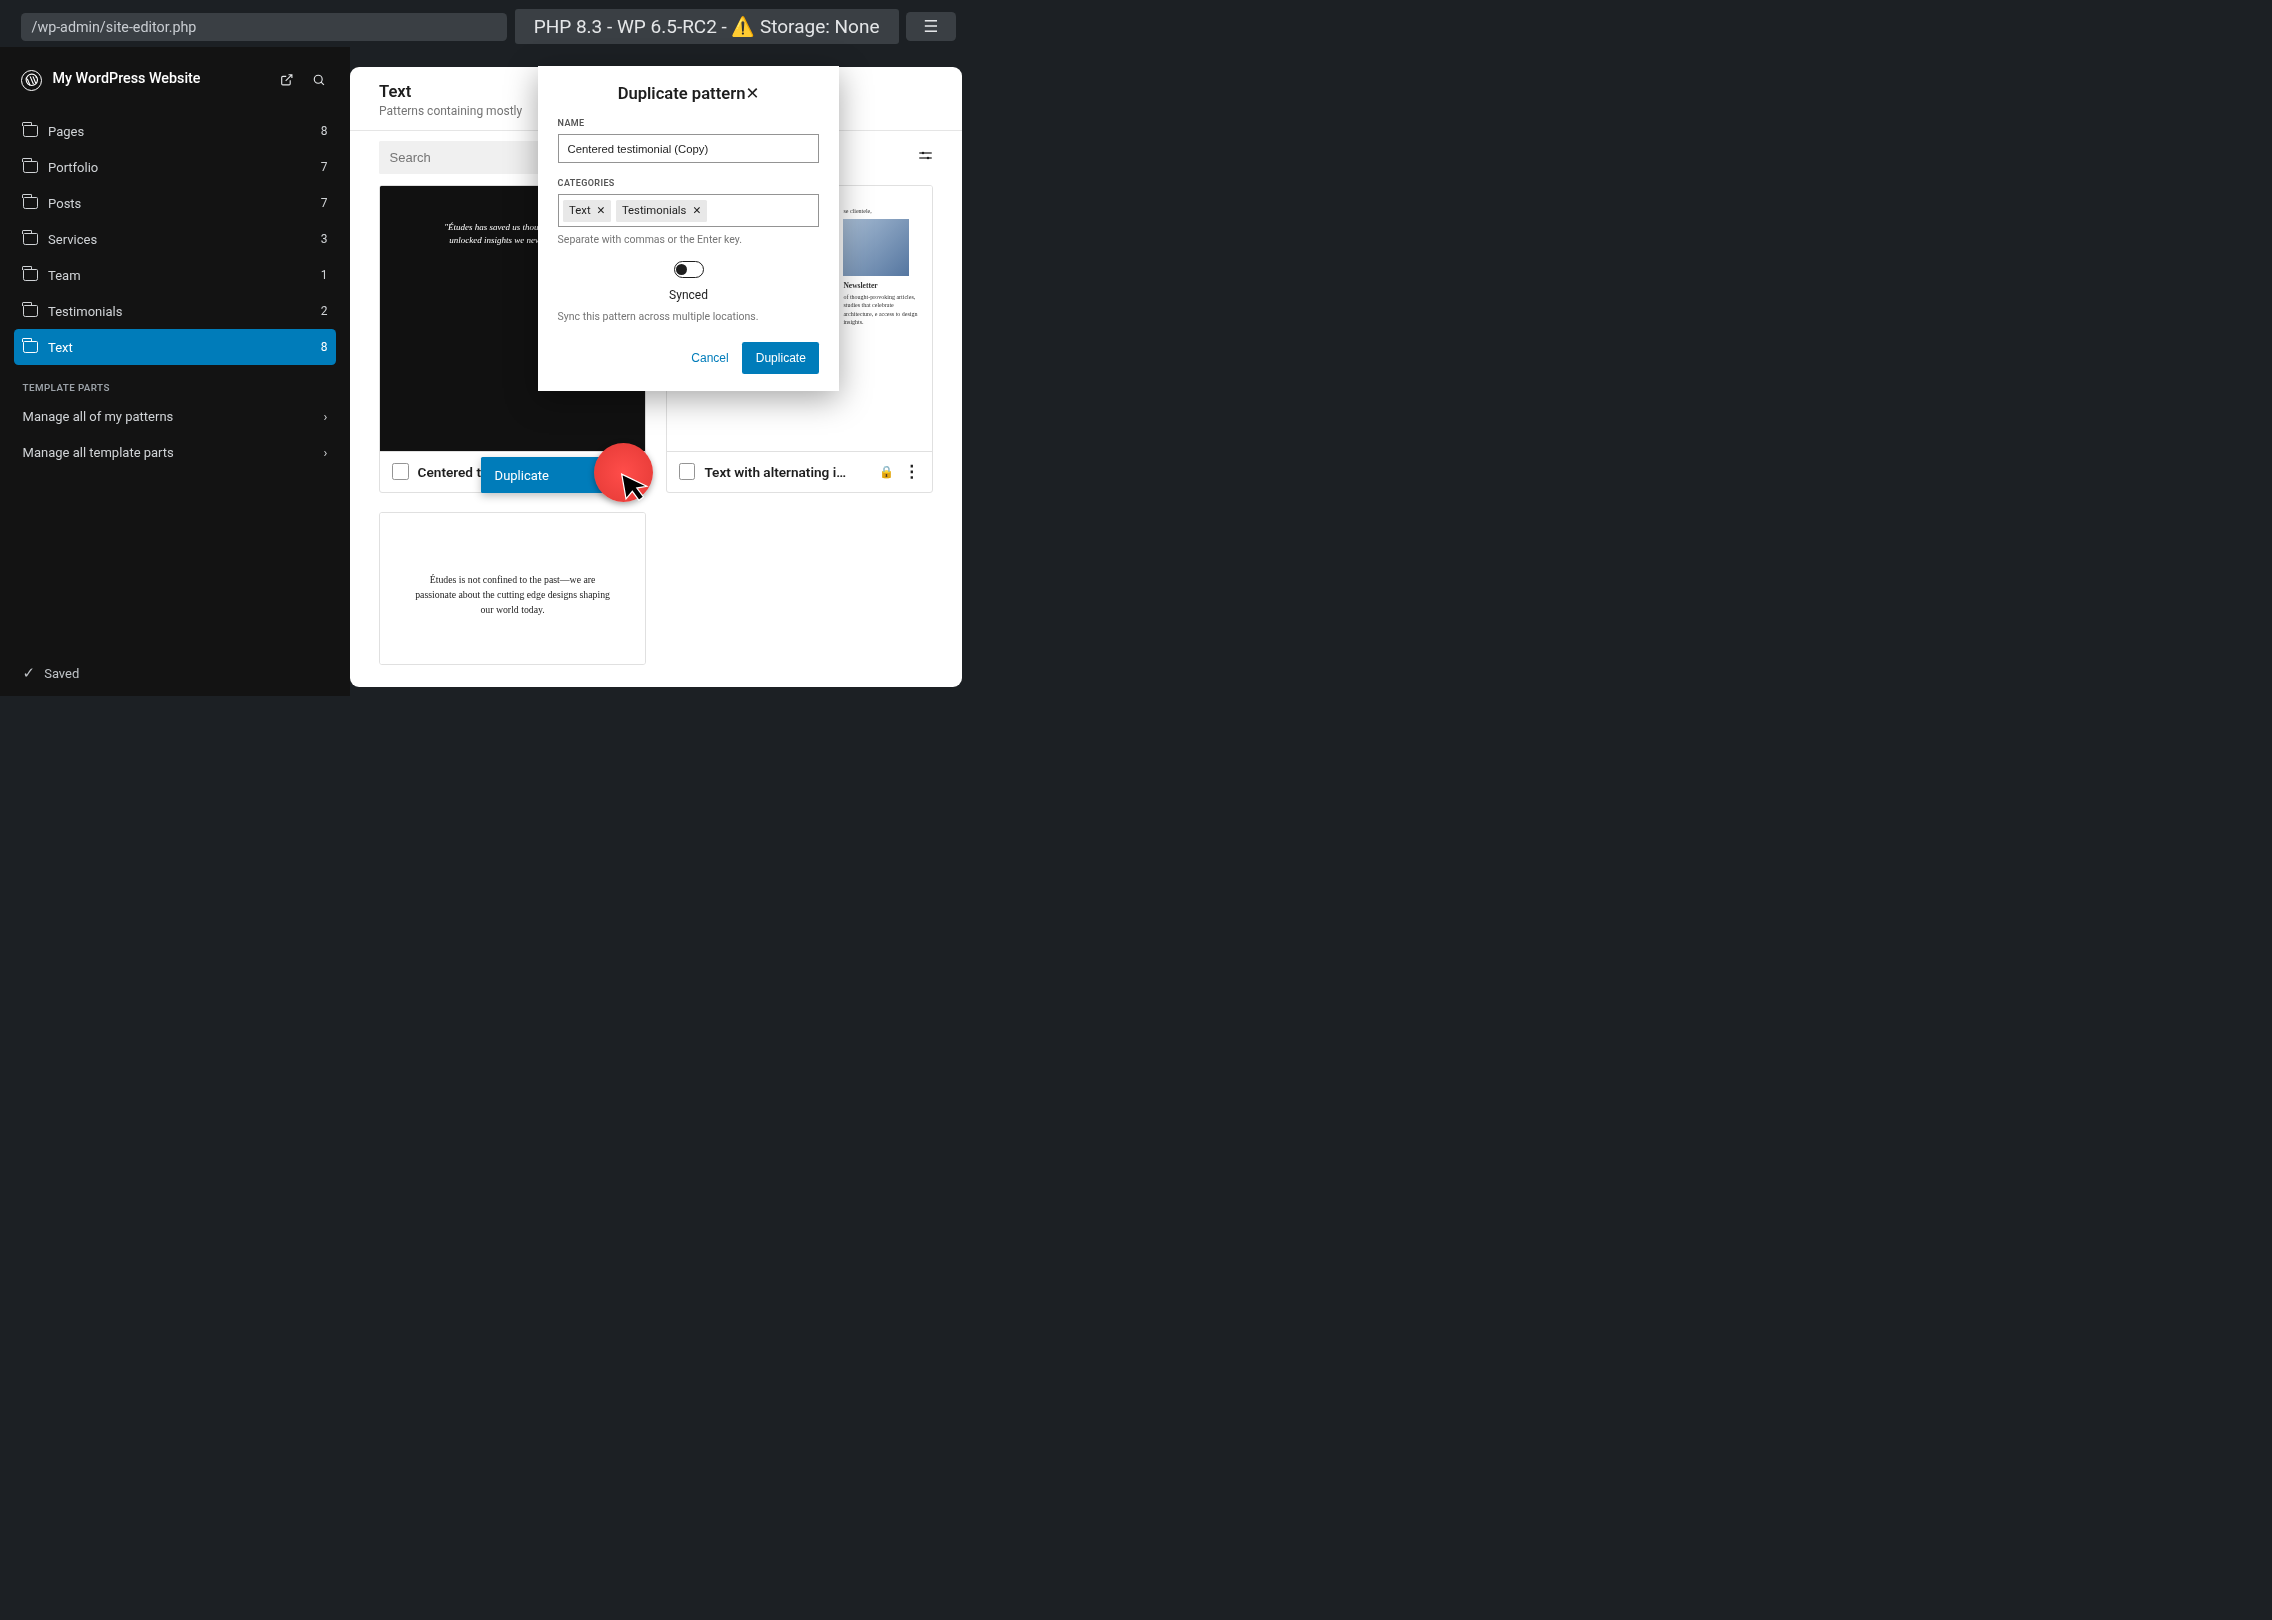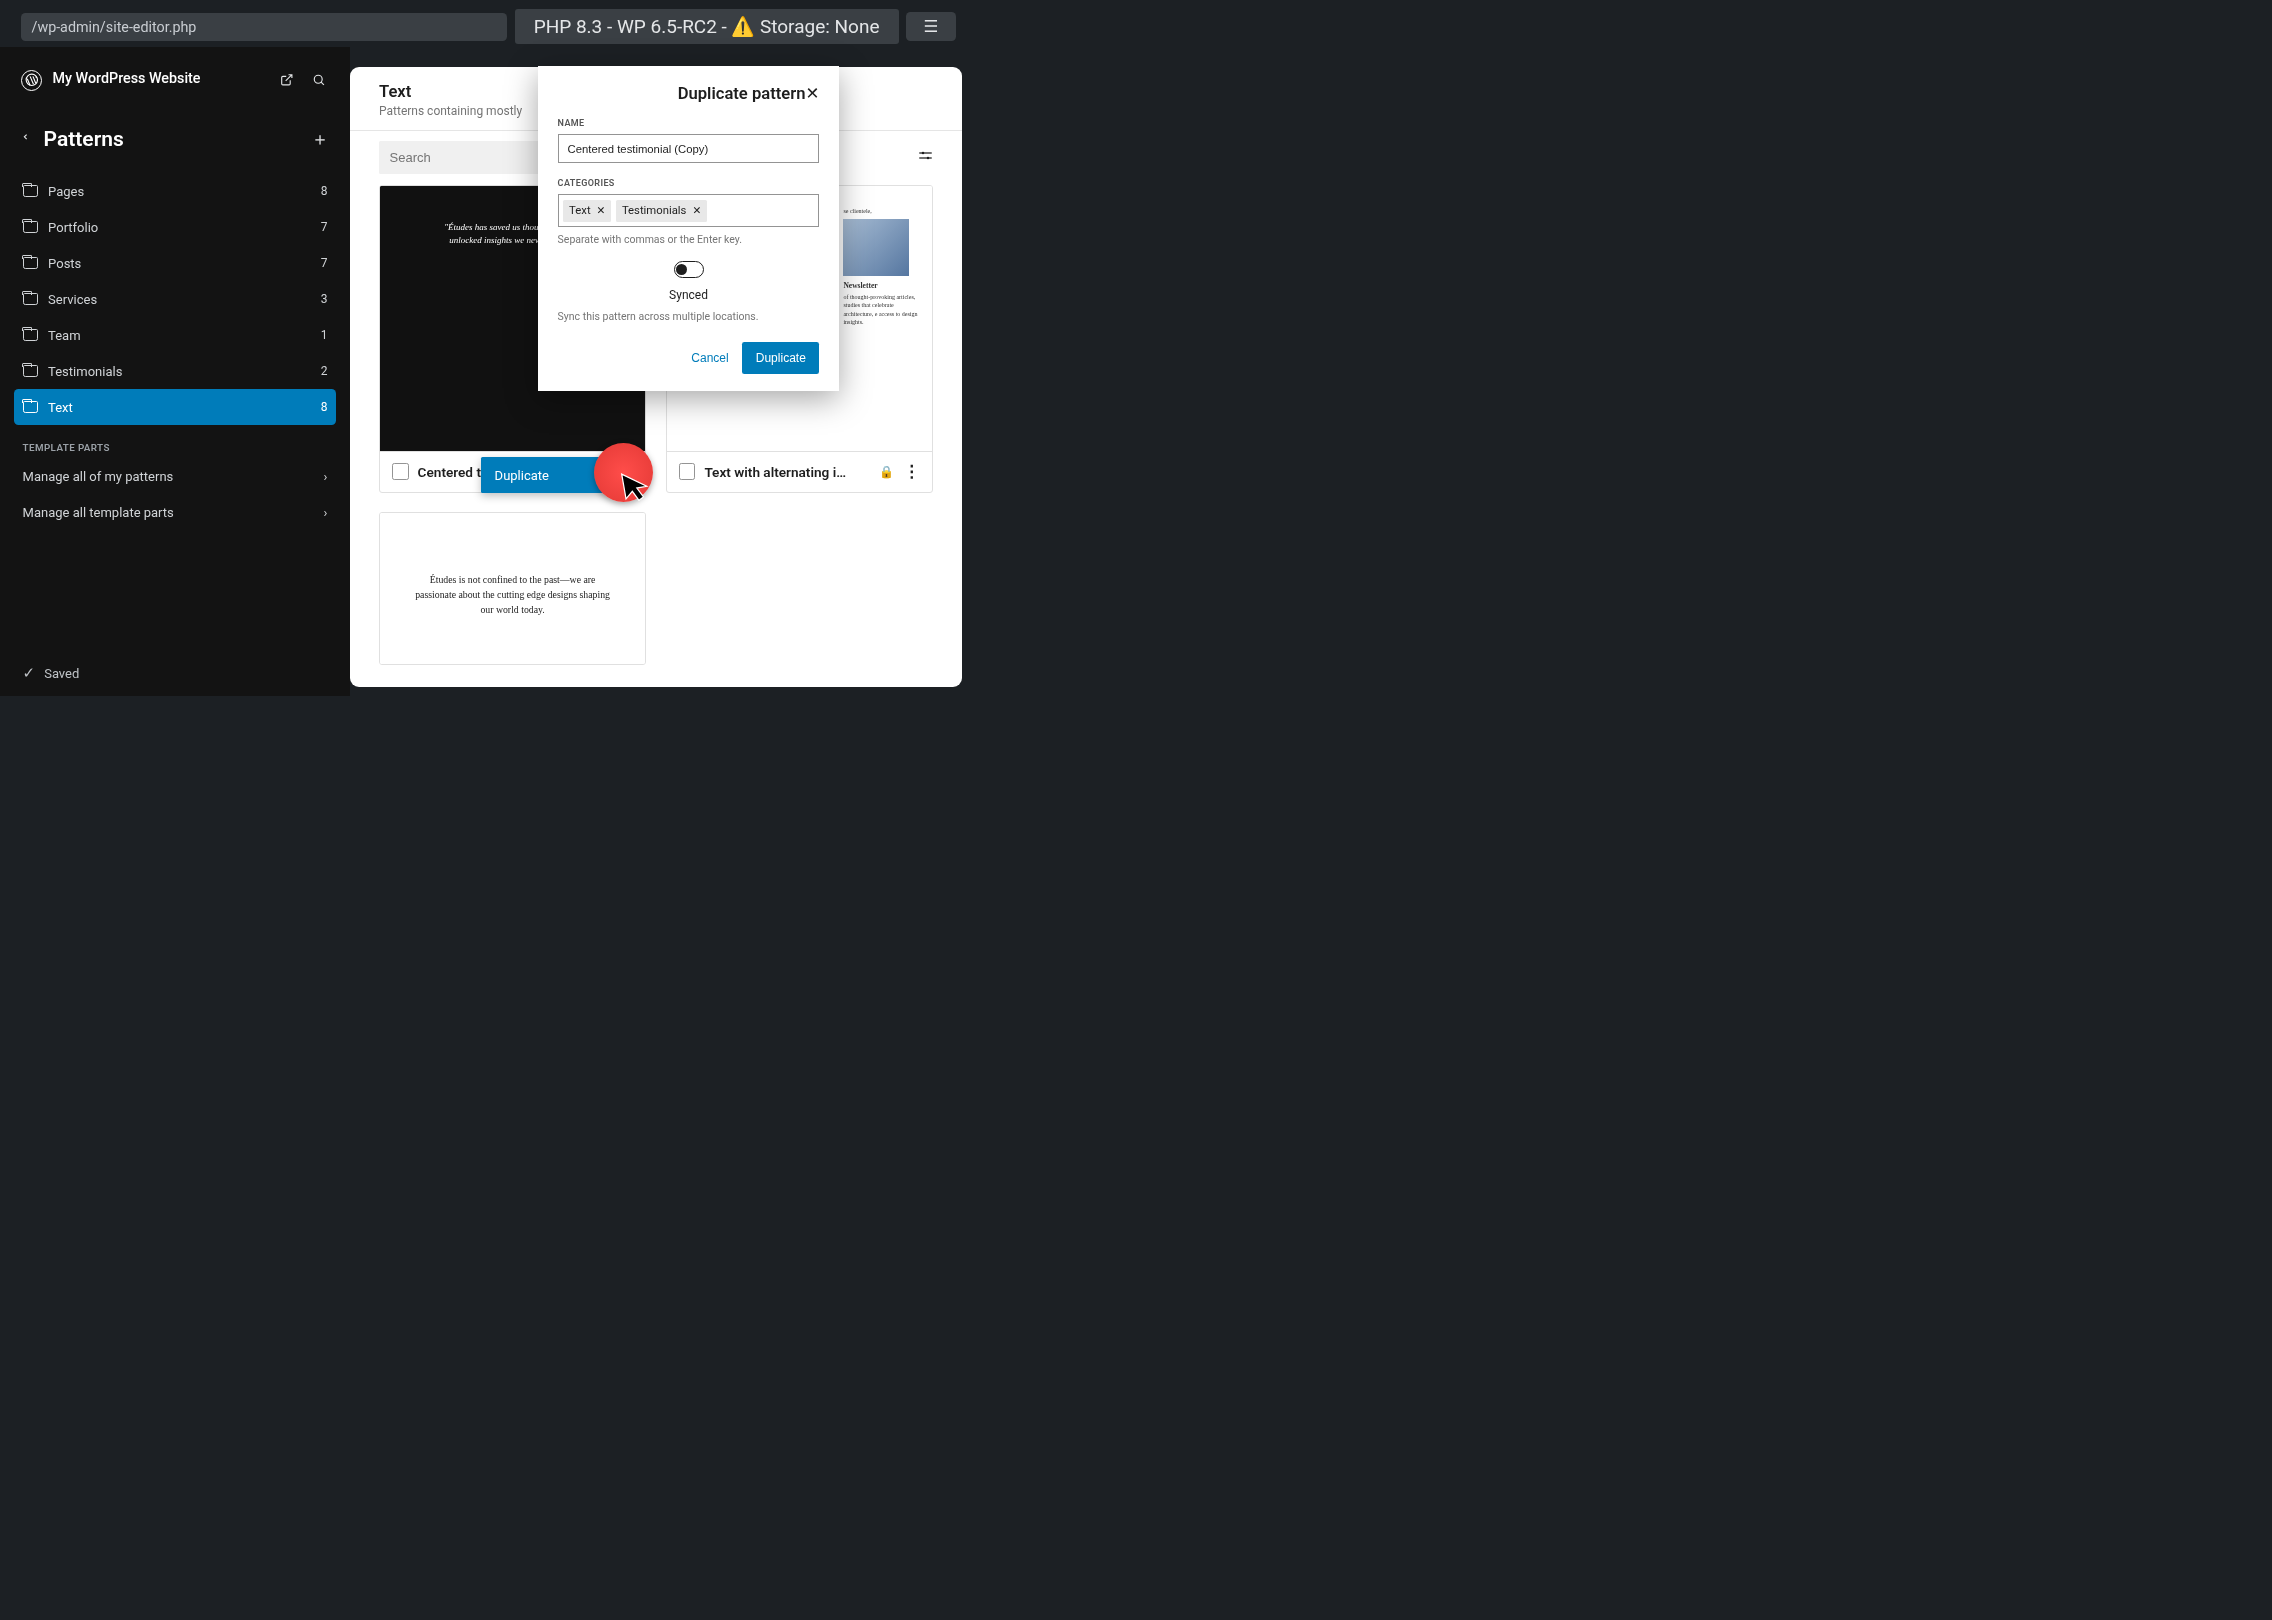--- a/index.html
+++ b/index.html
@@ -269,21 +269,21 @@
     transform:rotate(-10deg);
   }
   
   .modal {
     position:absolute;left:538px;top:66px;width:301px;
     background:#fff;
     box-shadow:0 7.5px 30px rgba(0,0,0,0.35);
     z-index:20;
     padding:18px 19.6px 16.6px 19.6px;
   }
-  .modal-title-row{display:flex;align-items:center;justify-content:flex-end;margin-bottom:15px;}
+  .modal-title-row{display:flex;align-items:center;justify-content:center;margin-bottom:15px;}
   .modal-title{font-size:16.6px;font-weight:600;color:#1e1e1e;}
   .modal-close{font-size:16.6px;color:#222;cursor:pointer;}
   .field-label{font-size:9px;font-weight:600;letter-spacing:0.4px;color:#555;margin-bottom:6px;}
   .text-input{
     width:100%;border:0.8px solid #949494;padding:7.5px 9px;font-size:11.3px;color:#1e1e1e;margin-bottom:15px;
   }
   .tag-input{
     width:100%;border:0.8px solid #949494;padding:4.5px;display:flex;gap:4.5px;flex-wrap:wrap;margin-bottom:6px;
   }
   .tag{
@@ -328,29 +328,20 @@
           </svg>
       </div>
       <div class="sb-icon-btn">
         <svg width="13.6" height="13.6" viewBox="0 0 24 24" fill="none" stroke="currentColor" stroke-width="2">
             <circle cx="11" cy="11" r="7"></circle>
             <path d="m21 21-5-5"></path>
           </svg>
       </div>
     </div>
 
-    <div class="sb-title-row">
-      <span class="chevron-left">
-        <svg width="9" height="13.6" viewBox="0 0 24 24" fill="none" stroke="currentColor" stroke-width="3">
-            <path d="M15 18l-6-6 6-6"></path>
-          </svg>
-      </span>
-      <div class="sb-title">Patterns</div>
-      <span class="plus-btn">＋</span>
-    </div>
 
     <div class="sb-list">
       <div class="sb-item">
         <span class="folder-icon"></span>
         <span class="sb-item-label">Pages</span>
         <span class="sb-item-count">8</span>
       </div>
       <div class="sb-item">
         <span class="folder-icon"></span>
         <span class="sb-item-label">Portfolio</span>

